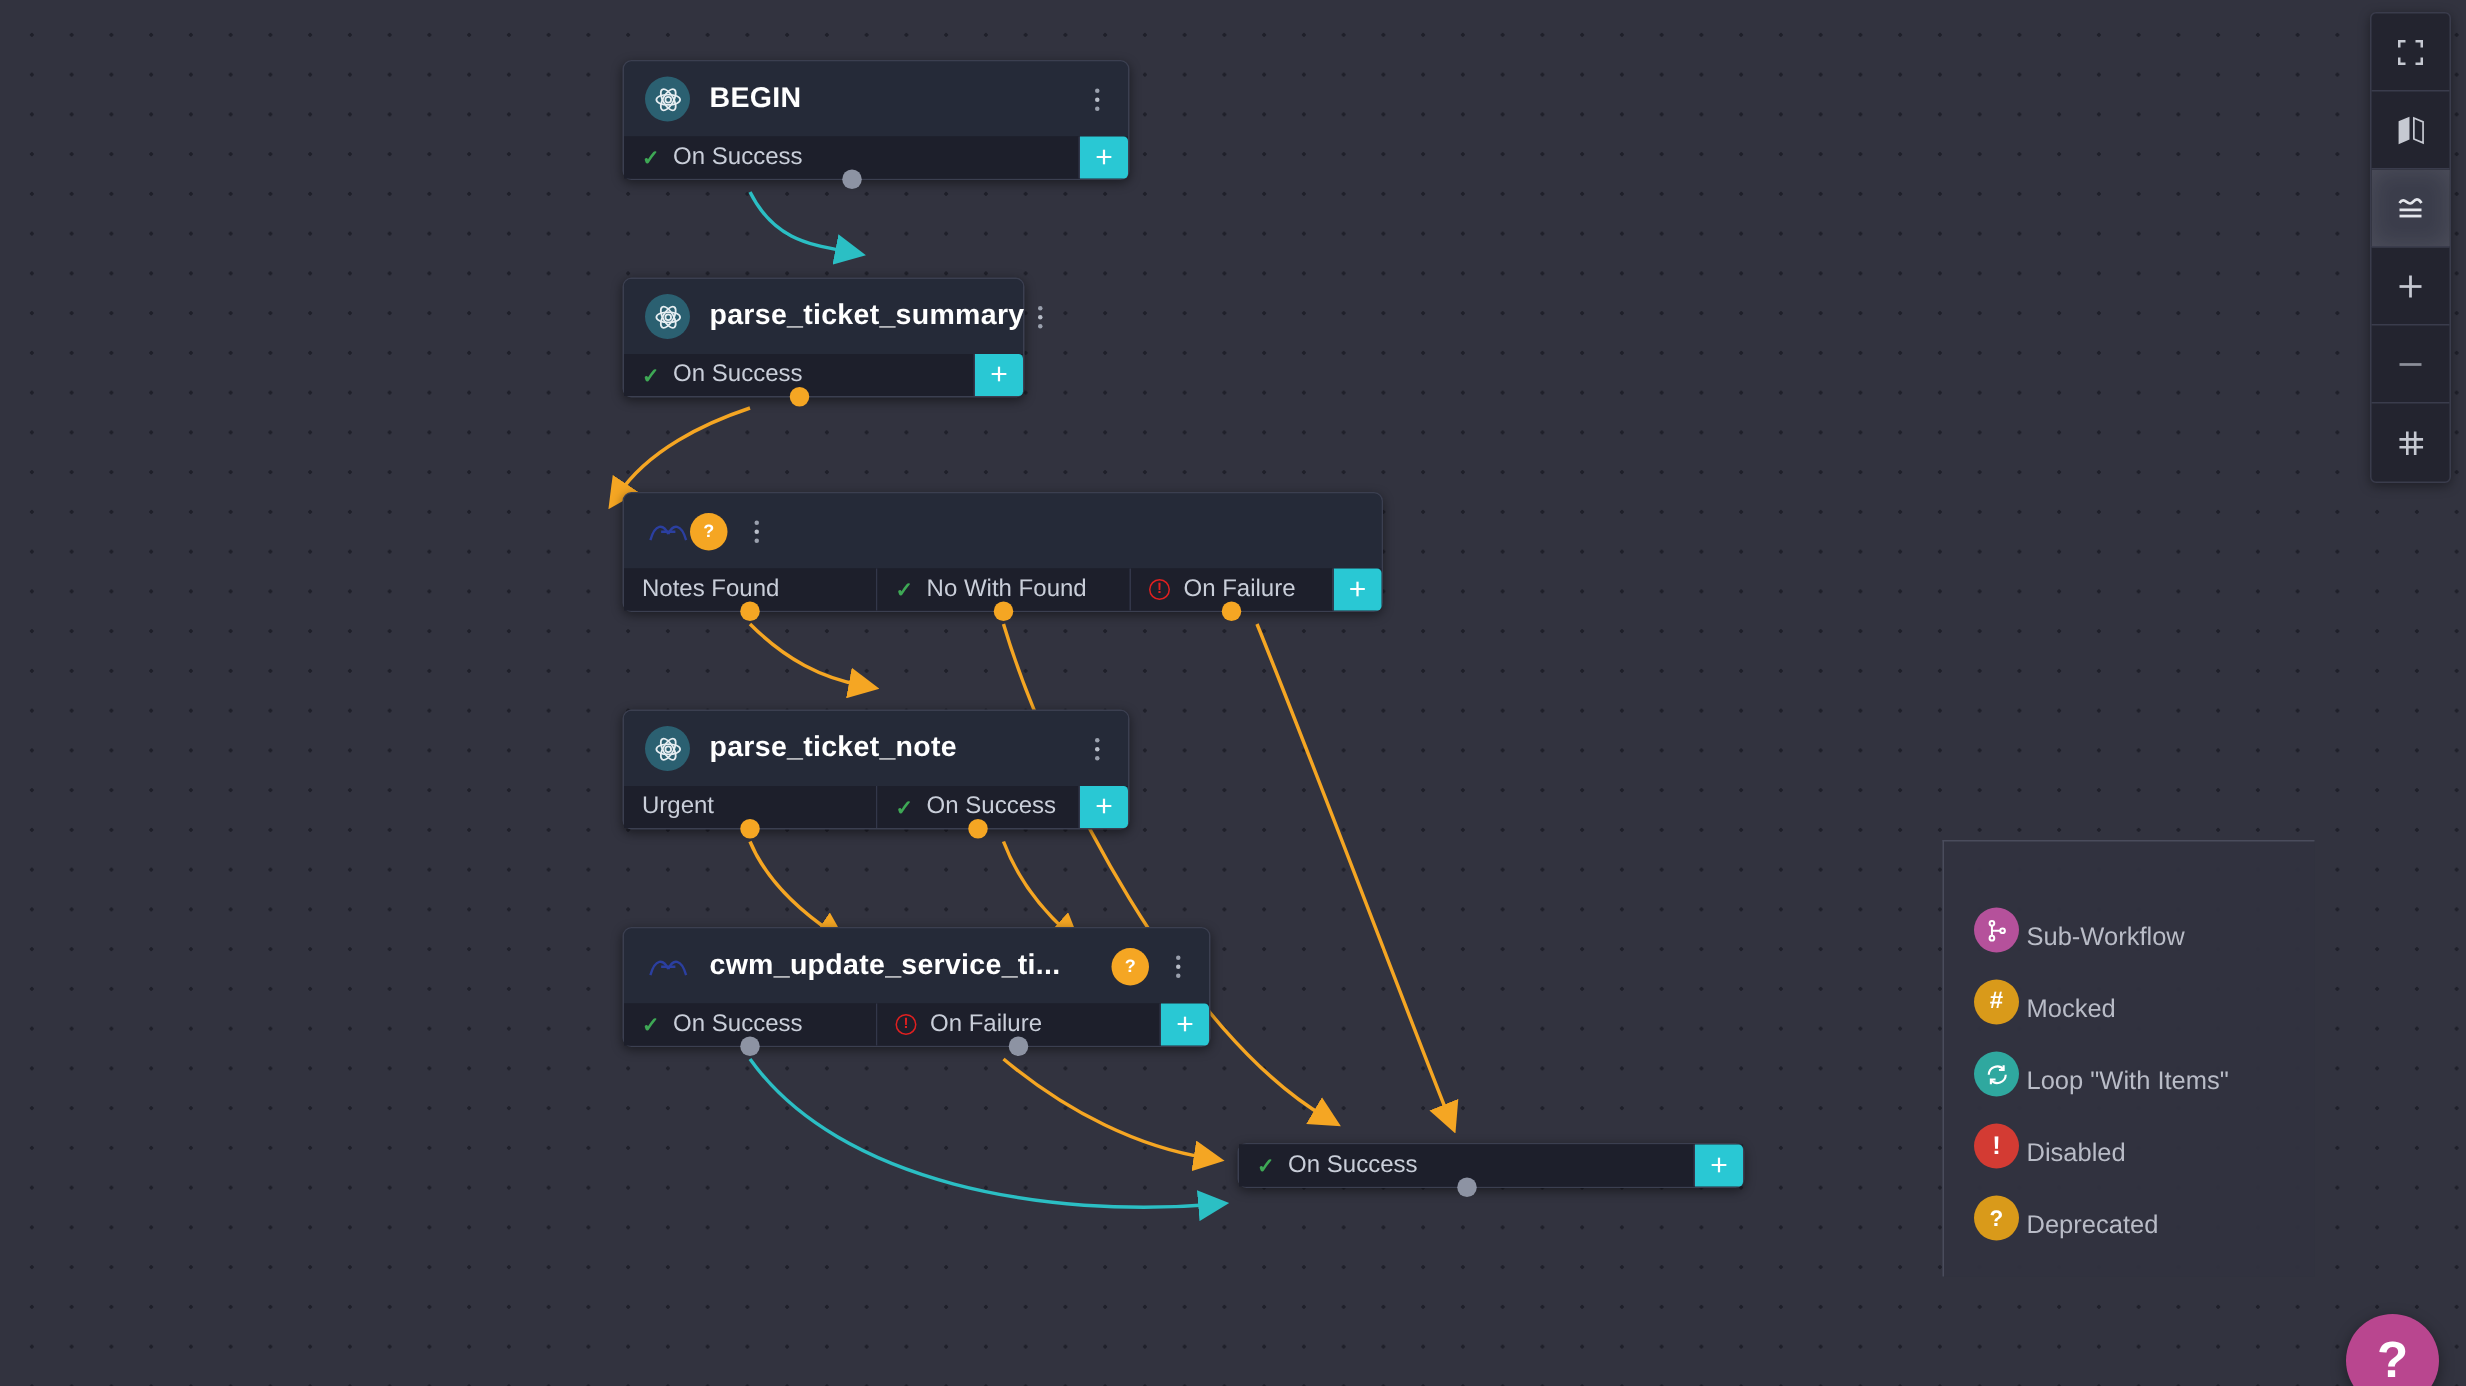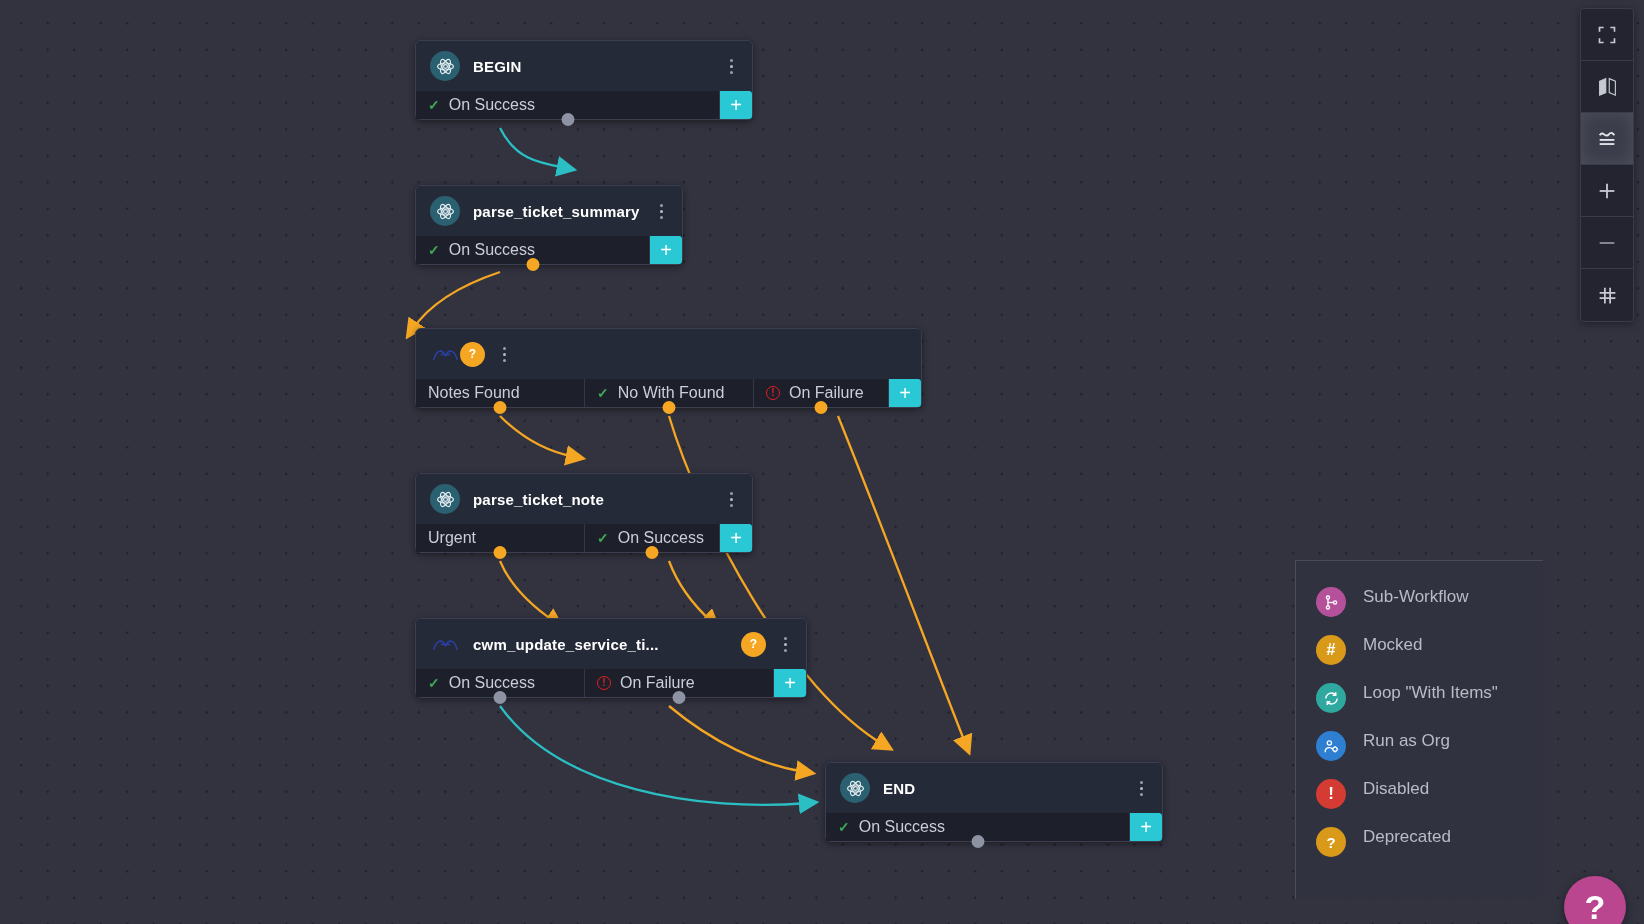--- a/index.html
+++ b/index.html
@@ -48,21 +48,21 @@
     width: 30px; height: 30px;
     border-radius: 50%;
     flex: 0 0 30px;
     display: flex; align-items: center; justify-content: center;
   }
   .node-icon.atom { background: #2b6071; }
   .node-icon.cwm  { background: transparent; }
   .node-title {
     margin-left: 13px;
     color: #ffffff;
-    font-size: 15px;
+    font-size: 19px;
     font-weight: bold;
     letter-spacing: .2px;
     white-space: nowrap;
     flex: 1 1 auto;
   }
   .badge-q {
     width: 25px; height: 25px; border-radius: 50%;
     background: #f5a623;
     color: #ffffff;
     font-size: 12px; font-weight: bold;
@@ -158,22 +158,22 @@
     position: absolute;
     left: 1295px; top: 560px;
     width: 248px;
     padding: 26px 0 24px 0;
     background: rgba(49,50,63,.96);
     border-left: 1px solid #4a4c5c;
     border-top: 1px solid #4a4c5c;
     z-index: 20;
   }
   .legend-row {
-    display: flex; align-items: flex-start;
-    gap: 17px;
+    display: flex; align-items: flex-end;
+    gap: 5px;
     height: 48px;
     padding-left: 20px;
   }
   .lg-icon {
     width: 30px; height: 30px; border-radius: 50%;
     display: flex; align-items: center; justify-content: center;
     color: #ffffff; font-size: 14px; font-weight: bold;
     flex: 0 0 30px;
   }
   .lg-label { color: #b9bcc7; font-size: 17px; white-space: nowrap; }
@@ -372,36 +372,20 @@
       <div class="port" style="flex:1 1 auto;">
         <span class="bang">!</span>
         <span class="port-label">On Failure</span>
         <span class="dot grey"></span>
       </div>
       <div class="plus-btn">+</div>
     </div>
   </div>
 
   <div class="node" style="left:825px; top:762px; width:338px;">
-    <div class="node-header">
-      <span class="node-icon atom">
-        <svg width="19" height="19" viewBox="0 0 24 24" fill="none" stroke="#e7eef2" stroke-width="1.5">
-          <circle cx="12" cy="12" r="2.4"></circle>
-          <ellipse cx="12" cy="12" rx="10" ry="4.4"></ellipse>
-          <ellipse cx="12" cy="12" rx="10" ry="4.4" transform="rotate(60 12 12)"></ellipse>
-          <ellipse cx="12" cy="12" rx="10" ry="4.4" transform="rotate(120 12 12)"></ellipse>
-        </svg>
-      </span>
-      <span class="node-title">END</span>
-      <span class="kebab">
-          <i></i>
-          <i></i>
-          <i></i>
-        </span>
-    </div>
     <div class="ports">
       <div class="port" style="flex:1 1 auto;">
         <span class="tick">✓</span>
         <span class="port-label">On Success</span>
         <span class="dot grey"></span>
       </div>
       <div class="plus-btn">+</div>
     </div>
   </div>
 
@@ -471,34 +455,20 @@
         <svg width="17" height="17" viewBox="0 0 24 24" fill="none" stroke="#fff" stroke-width="2">
           <path d="M4,12 A8,8 0 0 1 18,7"></path>
           <path d="M20,12 A8,8 0 0 1 6,17"></path>
           <path d="M18,3 L18,7.5 L13.6,7.5"></path>
           <path d="M6,21 L6,16.5 L10.4,16.5"></path>
         </svg>
       </span>
       <span class="lg-label">Loop "With Items"</span>
     </div>
     <div class="legend-row">
-      <span class="lg-icon" style="background:#2e7fd1;">
-        <svg width="17" height="17" viewBox="0 0 24 24" fill="none" stroke="#fff" stroke-width="1.8">
-          <circle cx="9" cy="7" r="3"></circle>
-          <path d="M3,20 C3,15.5 6,13.5 9,13.5 C11,13.5 12.5,14.3 13.5,15.5"></path>
-          <circle cx="17" cy="16" r="3"></circle>
-          <path d="M17,11.7 L17,12.8"></path>
-            <path d="M17,19.2 L17,20.3"></path>
-          <path d="M12.7,16 L13.8,16"></path>
-            <path d="M20.2,16 L21.3,16"></path>
-        </svg>
-      </span>
-      <span class="lg-label">Run as Org</span>
-    </div>
-    <div class="legend-row">
       <span class="lg-icon" style="background:#d33b33;font-size:17px;">!</span>
       <span class="lg-label">Disabled</span>
     </div>
     <div class="legend-row">
       <span class="lg-icon" style="background:#d99a1a;font-size:15px;">?</span>
       <span class="lg-label">Deprecated</span>
     </div>
   </div>
 
   <div id="help-fab">?</div>

